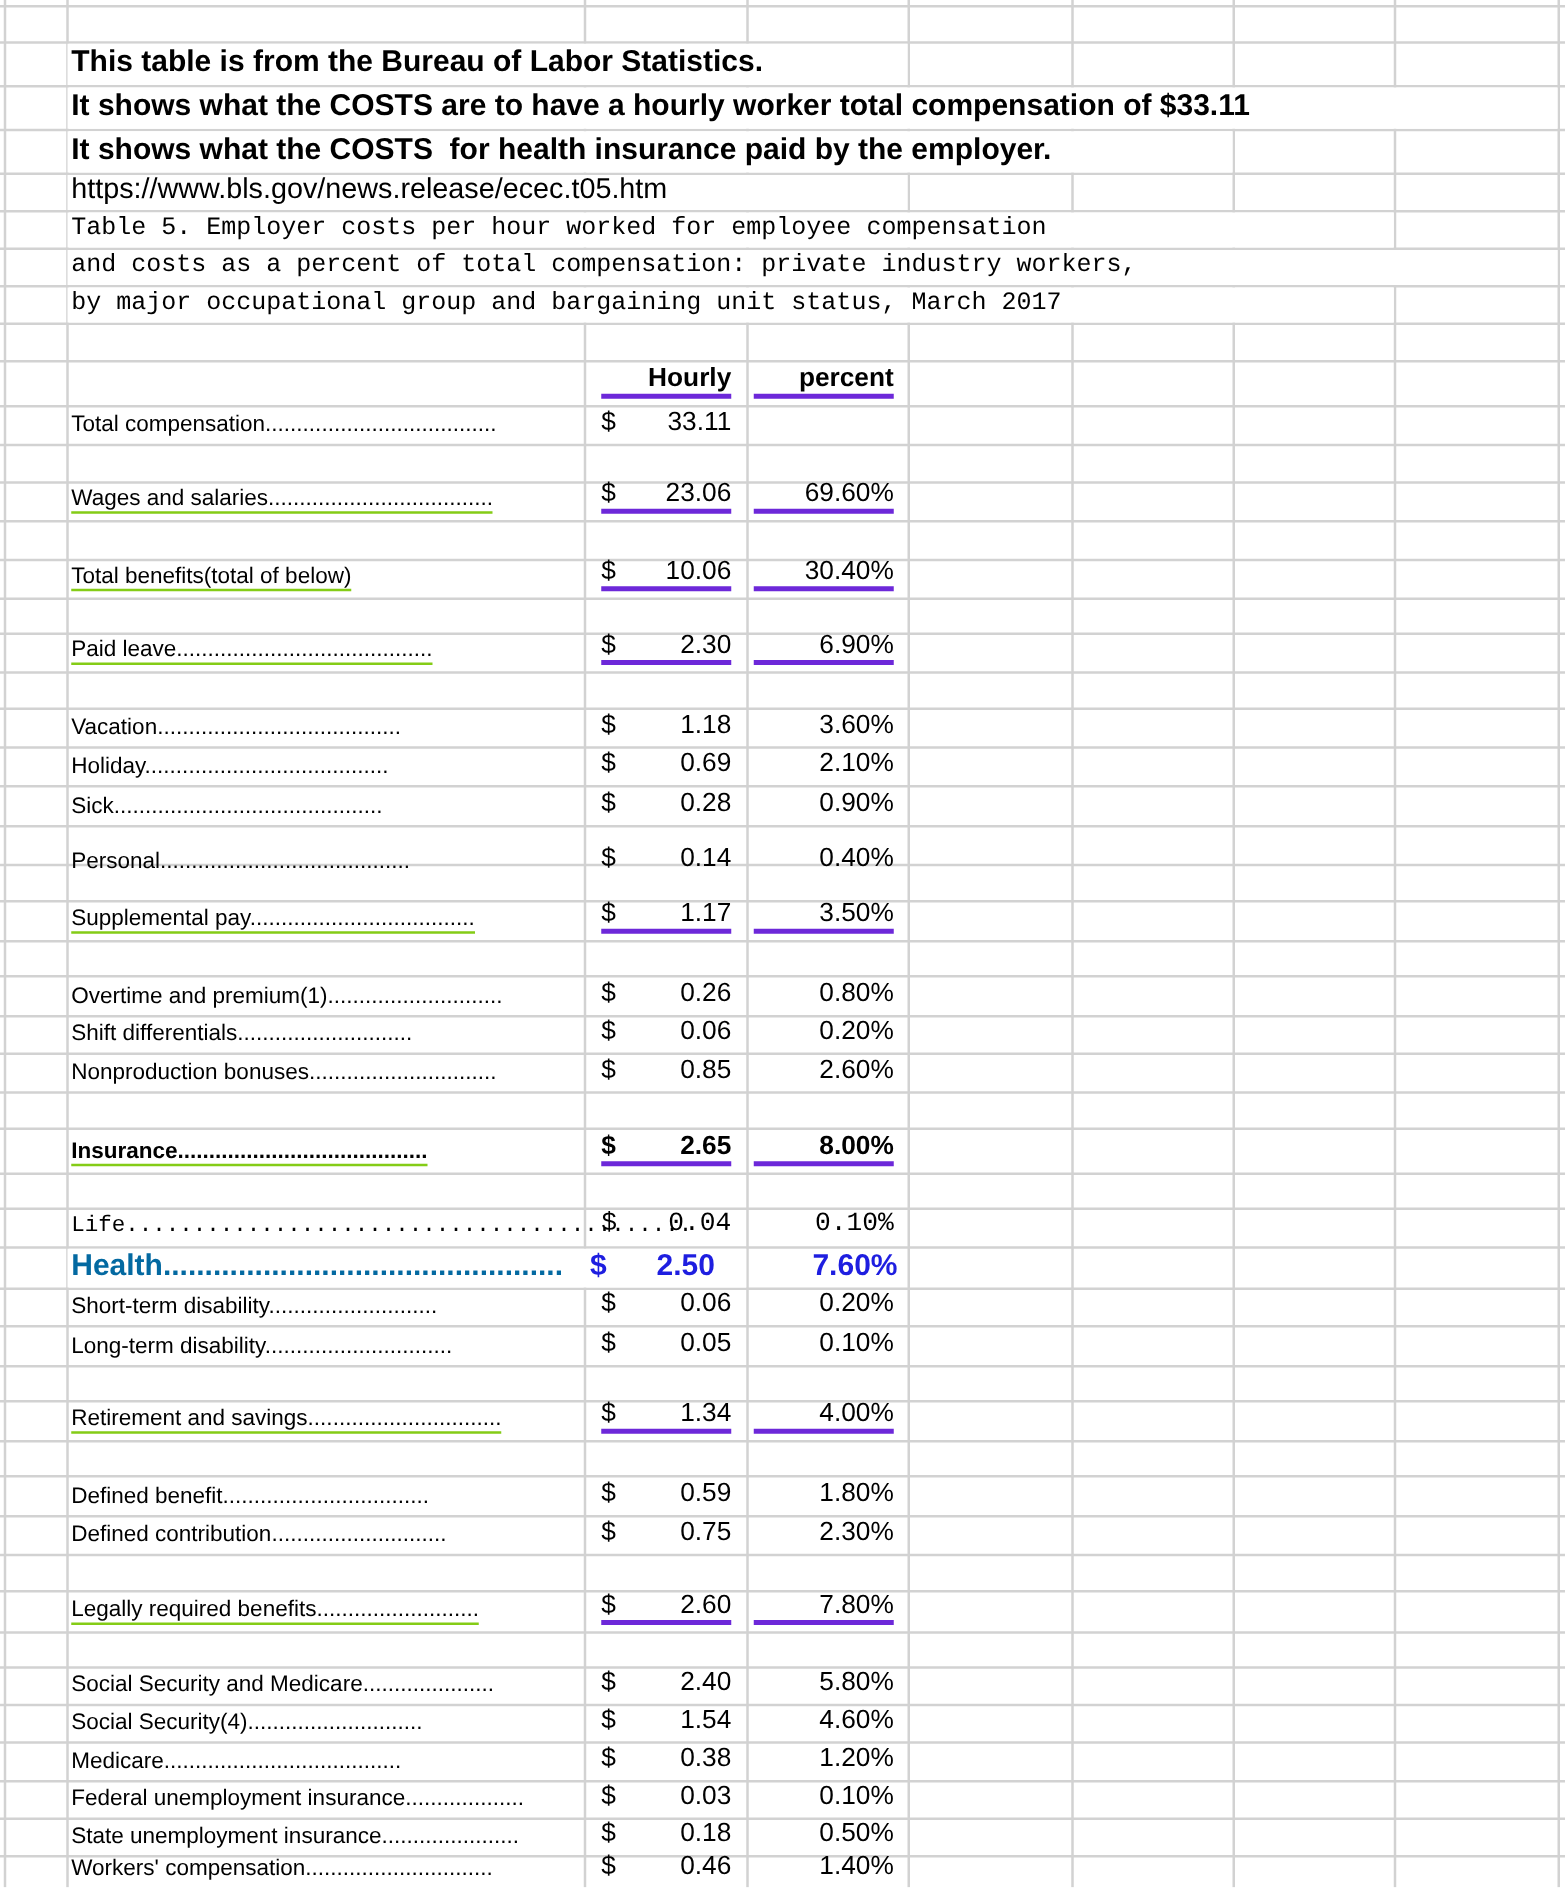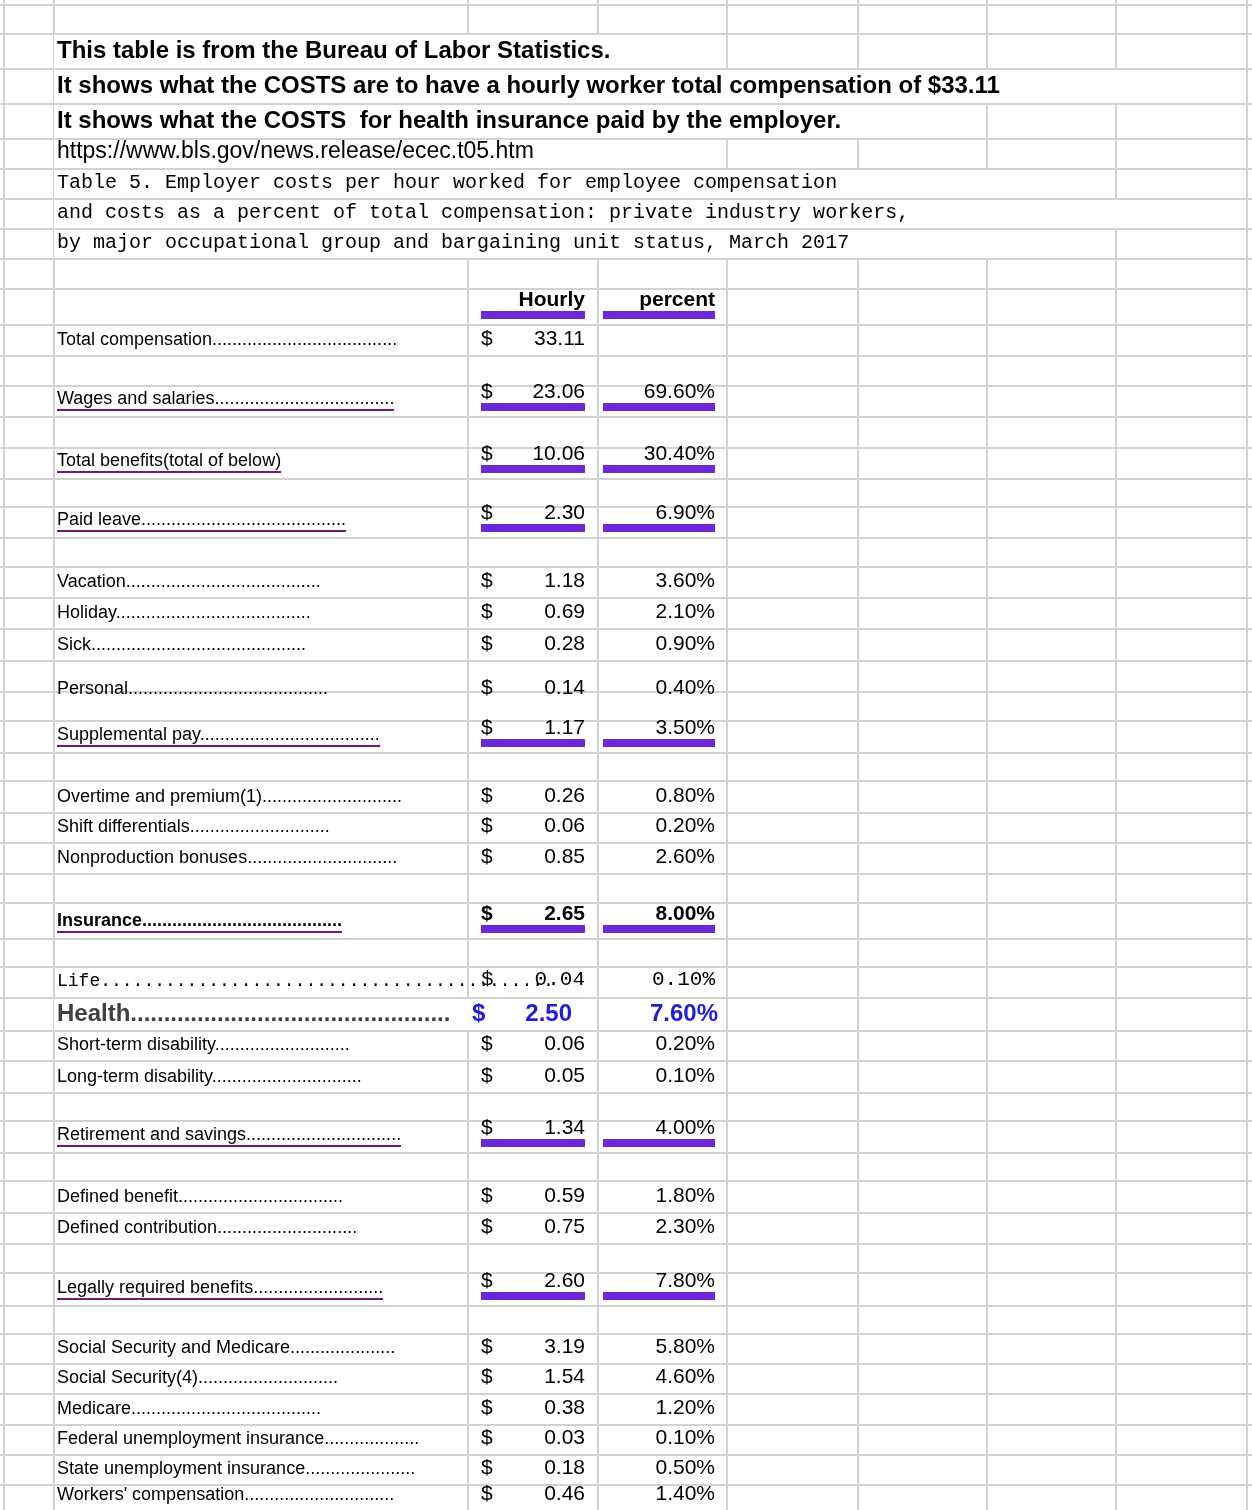--- a/index.html
+++ b/index.html
@@ -8,30 +8,30 @@
   .gl{position:absolute;z-index:1;}
   .gl-v{top:0;height:100%;width:2px;}
   .gl-h{left:0;width:100%;height:2px;}
   .rowc{position:absolute;left:0;width:100%;z-index:2;}
   .cover{position:absolute;top:2px;bottom:0;background:#ffffff;}
   .txt{position:absolute;left:57px;bottom:4px;white-space:pre;line-height:1.12;}
   .intro-bold{font-weight:bold;font-size:24px;}
   .intro-url{font-size:23px;}
   .intro-mono{font-family:"Liberation Mono","DejaVu Sans Mono",monospace;font-size:20px;}
   .label{position:absolute;left:57px;bottom:5px;font-size:18px;white-space:pre;line-height:1.15;}
-  .label.u{border-bottom:2px solid #701a75;}
+  .label.u{border-bottom:2px solid #84cc16;}
   .label.b{font-weight:bold;margin-top:12px;}
   .cell{position:absolute;top:0;height:100%;}
   .cell-hourly{left:467px;width:130px;}
   .cell-percent{left:597px;width:129px;}
   .amt-inner{position:absolute;left:14px;width:104px;bottom:5px;display:flex;
              justify-content:space-between;font-size:21px;line-height:1.15;}
   .pct-inner{position:absolute;left:6px;width:112px;bottom:5px;display:block;
              text-align:right;font-size:21px;line-height:1.15;}
-  .u2{border-bottom:8px solid #6d28d9;}
+  .u2{border-bottom:4px solid #6d28d9;}
   .bold{font-weight:bold;}
 </style>
 </head>
 <body>
 
 <div id="sheet">
     <div class="gl gl-v" style="left: 3px; background: rgb(210, 210, 210);"></div>
     <div class="gl gl-v" style="left: 53px; background: rgb(210, 210, 210);"></div>
     <div class="gl gl-v" style="left: 467px; background: rgb(210, 210, 210);"></div>
     <div class="gl gl-v" style="left: 597px; background: rgb(210, 210, 210);"></div>
@@ -270,21 +270,21 @@
           <span>0.04</span>
         </span>
       </div>
       <div class="cell cell-percent">
         <span class="pct-inner">0.10%</span>
       </div>
     </div>
     <div class="gl gl-h" style="top: 997px; background: rgb(210, 210, 210);"></div>
     <div class="rowc" style="top: 997px; height: 33px;">
       <div class="cover" style="left: 54px; width: 543px;"></div>
-      <span class="label" style="font-size: 24px; font-weight: bold; color: #404040; max-width: 408px; overflow: hidden; bottom: 3px;">Health................................................</span>
+      <span class="label" style="font-size: 24px; font-weight: bold; color: #0369a1; max-width: 408px; overflow: hidden; bottom: 3px;">Health................................................</span>
       <div class="cell cell-hourly">
         <span class="amt-inner" style="left: 5px; width: 100px; bottom: 3px; font-size: 24px; font-weight: bold; color: rgb(30, 30, 224);">
           <span>$</span>
           <span>2.50</span>
         </span>
       </div>
       <div class="cell cell-percent">
         <span class="pct-inner" style="font-size: 24px; font-weight: bold; color: rgb(30, 30, 224); bottom: 3px; width: 115px;">7.60%</span>
       </div>
     </div>
@@ -369,21 +369,21 @@
         <span class="pct-inner u2">7.80%</span>
       </div>
     </div>
     <div class="gl gl-h" style="top: 1305px; background: rgb(210, 210, 210);"></div>
     <div class="gl gl-h" style="top: 1333px; background: rgb(210, 210, 210);"></div>
     <div class="rowc" style="top: 1333px; height: 30px;">
       <span class="label">Social Security and Medicare.....................</span>
       <div class="cell cell-hourly">
         <span class="amt-inner">
           <span>$</span>
-          <span>3.19</span>
+          <span>2.40</span>
         </span>
       </div>
       <div class="cell cell-percent">
         <span class="pct-inner">5.80%</span>
       </div>
     </div>
     <div class="gl gl-h" style="top: 1363px; background: rgb(210, 210, 210);"></div>
     <div class="rowc" style="top: 1363px; height: 30px;">
       <span class="label">Social Security(4)............................</span>
       <div class="cell cell-hourly">

